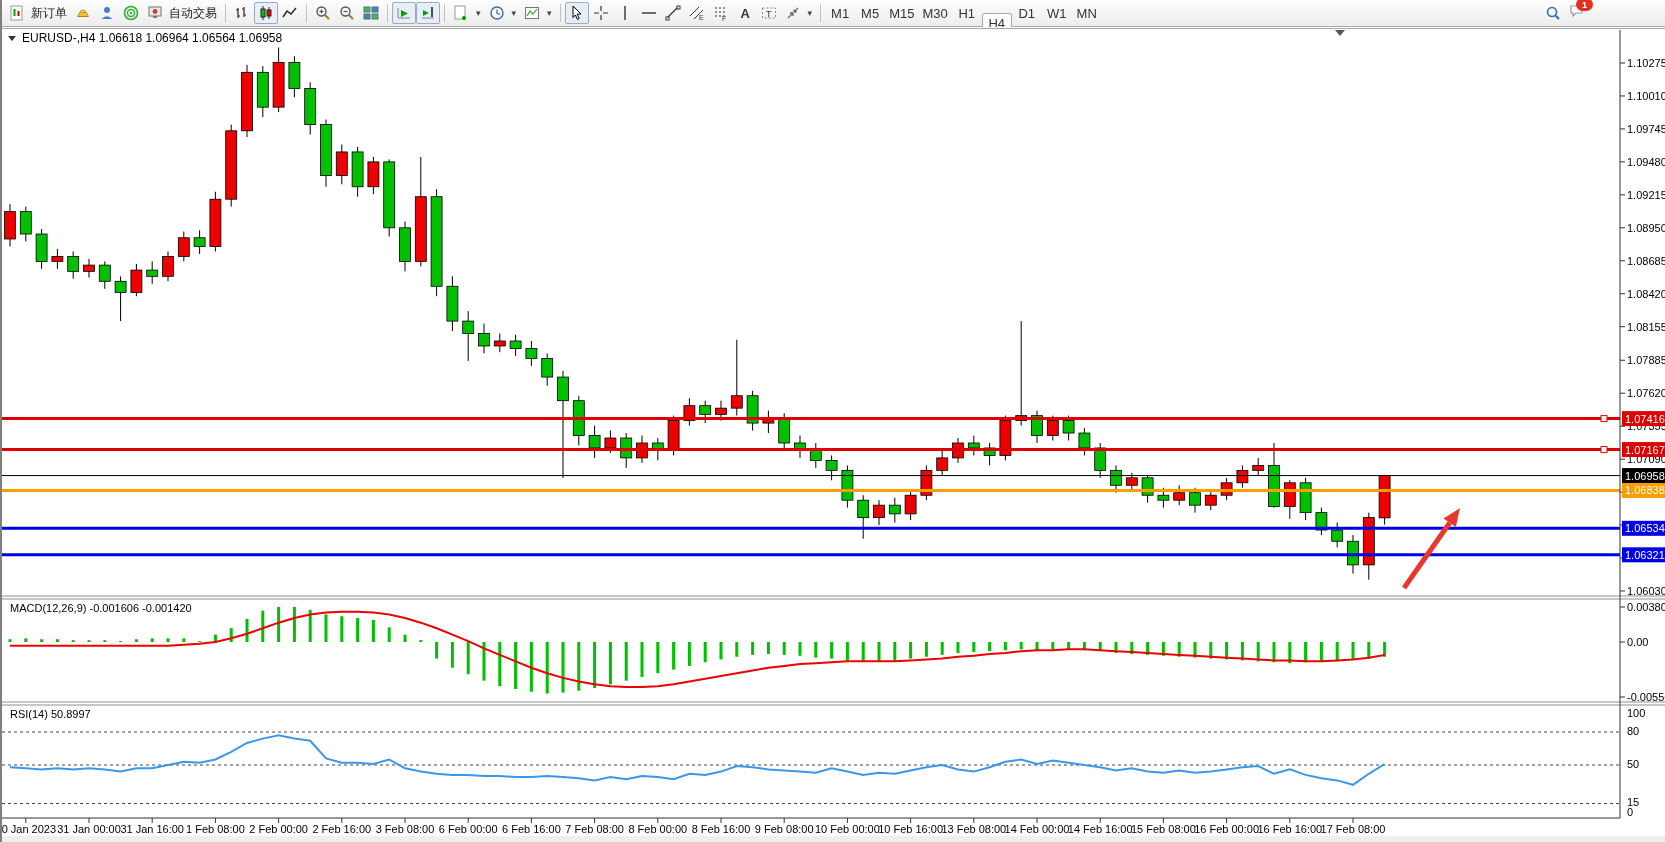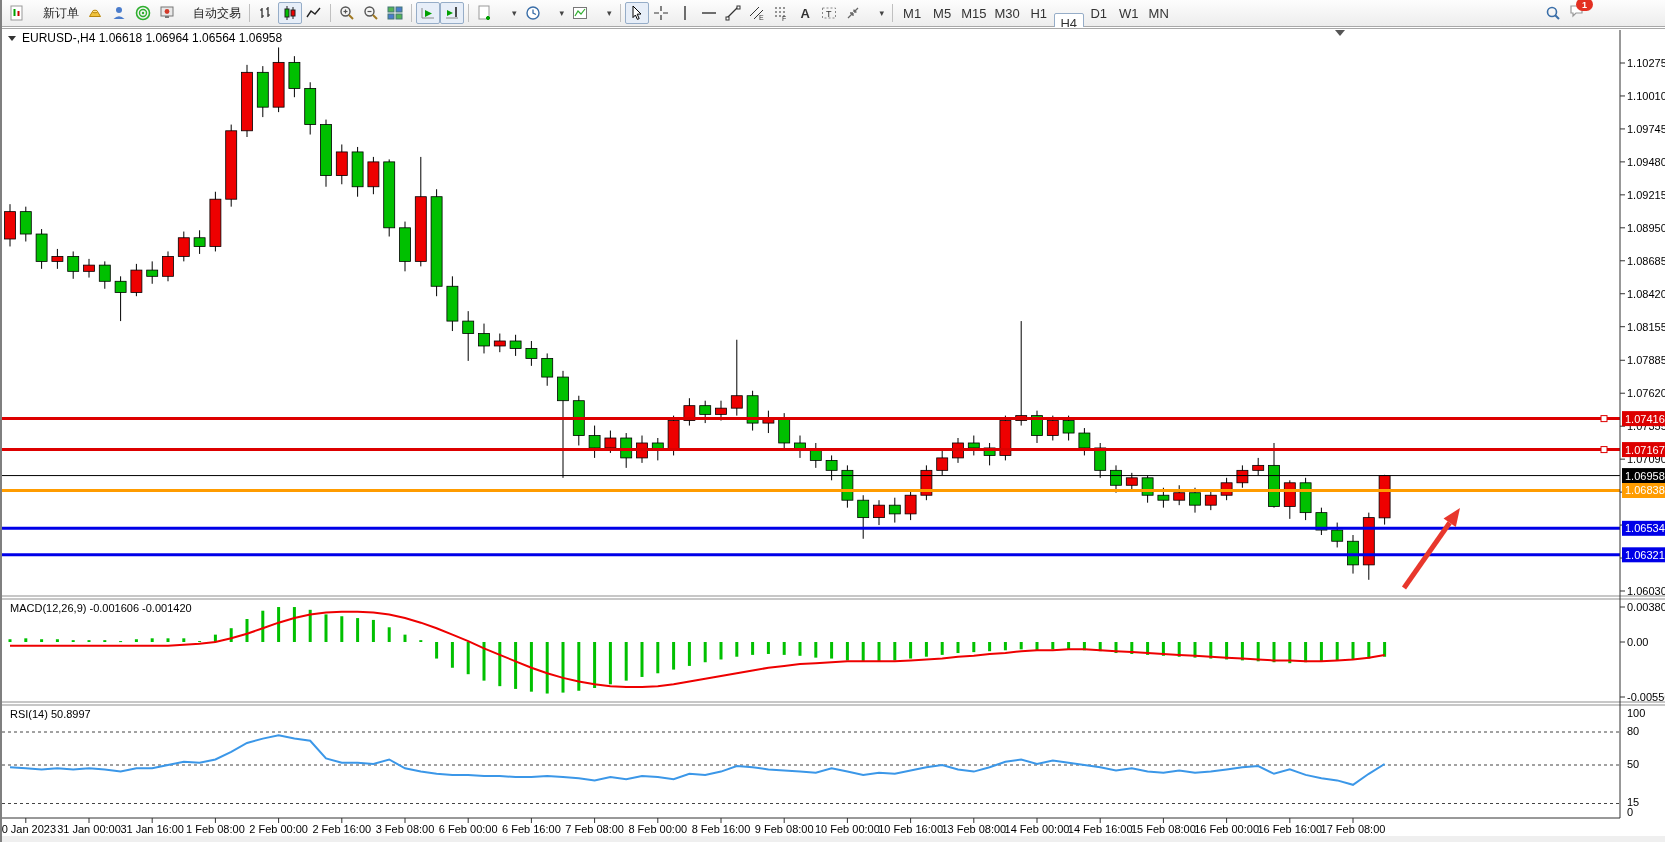--- a/index.html
+++ b/index.html
@@ -1,19 +1,19 @@
 <!DOCTYPE html>
 <html><head>
 <meta charset="utf-8">
 <style>
   html,body{margin:0;padding:0;background:#d4d0c8;}
   #app{position:relative;width:1665px;height:842px;background:#fff;font-family:"Liberation Sans",sans-serif;overflow:hidden;border-left:2px solid #7f7f7f;box-sizing:border-box;}
   
   #toolbar{position:absolute;top:0;left:0;right:0;height:27px;display:flex;align-items:center;background:linear-gradient(#fdfdfd,#ededed);border-bottom:1px solid #a8a8a8;padding-left:3px;box-sizing:border-box;}
-  .tb-btn{display:flex;align-items:center;gap:18px;height:22px;min-width:24px;padding:0 3px;border:1px solid transparent;border-radius:2px;justify-content:flex-end;color:#222;font-size:12px;cursor:default;box-sizing:border-box;}
+  .tb-btn{display:flex;align-items:center;gap:6px;height:22px;min-width:24px;padding:0 3px;border:1px solid transparent;border-radius:2px;justify-content:flex-end;color:#222;font-size:12px;cursor:default;box-sizing:border-box;}
   .tb-btn.active{border:1px solid #96adc8;background:#e7eef8;}
   .tb-sep{width:1px;height:18px;background:#c0c0c0;margin:0 4px;}
   .icon{display:inline-flex;width:16px;height:16px;align-items:center;justify-content:center;}
   .icon svg{display:block;}
   .dd{font-size:9px;color:#444;margin-left:1px;}
   .tf-btn{height:20px;min-width:30px;display:flex;align-items:center;justify-content:center;font-size:13px;color:#333;border:1px solid transparent;border-radius:2px;padding:0 3px;box-sizing:border-box;}
   .tf-btn.active{border:1px solid #96adc8;background:#fff;margin-top:20px;}
   #tb-right{margin-left:auto;display:flex;align-items:center;gap:8px;padding-right:80px;}
   #chat-wrap{position:relative;}
   #chat-badge{position:absolute;top:-5px;right:-8px;background:#e33022;color:#fff;border-radius:8px;font-size:9px;font-weight:bold;min-width:13px;height:13px;display:flex;align-items:center;justify-content:center;padding:0 2px;}

